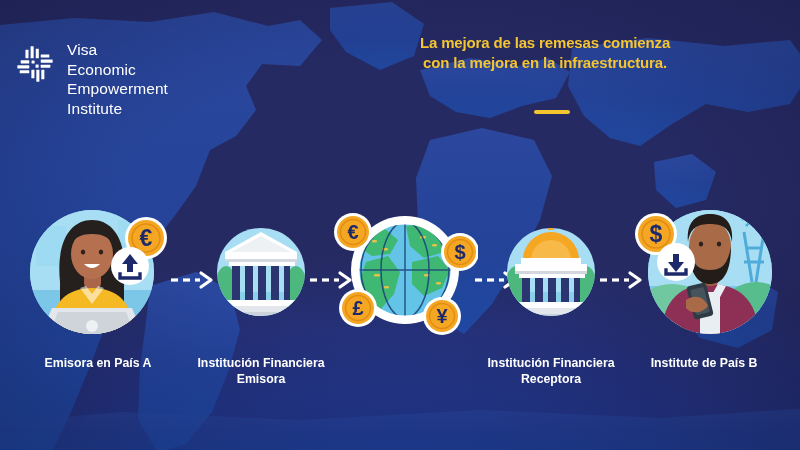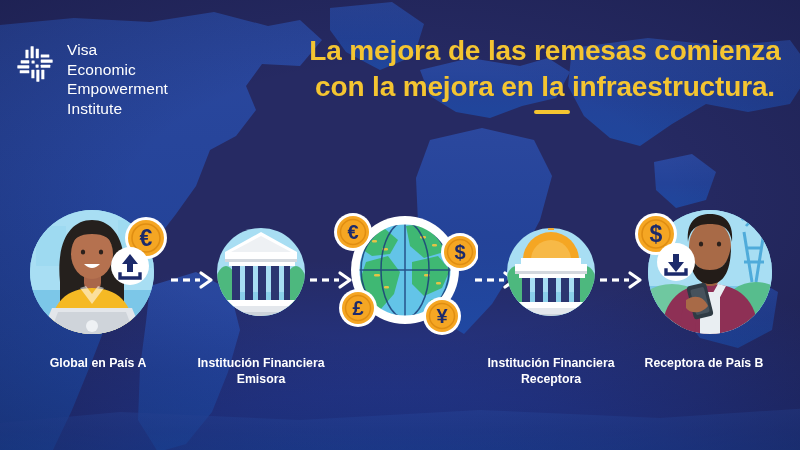--- a/index.html
+++ b/index.html
@@ -38,21 +38,21 @@
     line-height:1.26;
     letter-spacing:0.1px;
     font-weight:400;
     white-space:pre-line;
   }
 
   #headline {
     position:absolute; left:300px; top:33px; width:490px;
     text-align:center;
     color:#f4c531;
-    font-size:28px;
+    font-size:15px;
     font-weight:700;
     line-height:1.30;
     letter-spacing:-0.15px;
     white-space:pre-line;
   }
   #divider {
     position:absolute; left:534px; top:110px;
     width:36px; height:3.5px;
     background:#f4c531; border-radius:2px;
   }
@@ -207,21 +207,21 @@
           <circle cx="124" cy="42" r="14" fill="none" stroke="#e08e12" stroke-width="1.6"></circle>
           <text x="124" y="50" text-anchor="middle" font-family="'Liberation Sans',sans-serif" font-size="23" font-weight="700" fill="#1c2a6b">€</text>
         </g>
 
         <g>
           <circle cx="108" cy="70" r="19" fill="#ffffff"></circle>
           <path d="M108,58 L116,68 L111,68 L111,76 L105,76 L105,68 L100,68 Z" fill="#1c2a6b"></path>
           <path d="M98,78 L98,82 L118,82 L118,78" fill="none" stroke="#1c2a6b" stroke-width="3.4" stroke-linecap="square"></path>
         </g>
       </svg>
-      <div class="node-label" style="top:160px;">Global en País A</div>
+      <div class="node-label" style="top:160px;">Emisora en País A</div>
     </div>
 
     <svg class="arrow" style="left:168px;" width="46" height="20" viewBox="0 0 46 20" aria-hidden="true">
       <g stroke="#ffffff" stroke-width="3.2" stroke-linecap="butt">
         <line x1="3" y1="10" x2="10" y2="10"></line>
         <line x1="15" y1="10" x2="22" y2="10"></line>
         <line x1="27" y1="10" x2="32" y2="10"></line>
       </g>
       <path d="M33,3 L43,10 L33,17" fill="none" stroke="#ffffff" stroke-width="3.2" stroke-linecap="round" stroke-linejoin="round"></path>
     </svg>
@@ -445,17 +445,17 @@
           <circle cx="28" cy="38" r="14" fill="none" stroke="#e08e12" stroke-width="1.6"></circle>
           <text x="28" y="46" text-anchor="middle" font-family="'Liberation Sans',sans-serif" font-size="23" font-weight="700" fill="#1c2a6b">$</text>
         </g>
 
         <g>
           <circle cx="48" cy="66" r="19" fill="#ffffff"></circle>
           <path d="M48,76 L40,66 L45,66 L45,58 L51,58 L51,66 L56,66 Z" fill="#1c2a6b"></path>
           <path d="M38,74 L38,78 L58,78 L58,74" fill="none" stroke="#1c2a6b" stroke-width="3.4" stroke-linecap="square"></path>
         </g>
       </svg>
-      <div class="node-label" style="top:160px;">Receptora de País B</div>
+      <div class="node-label" style="top:160px;">Institute de País B</div>
     </div>
 
   </div>
 </div>
 
 </body></html>

